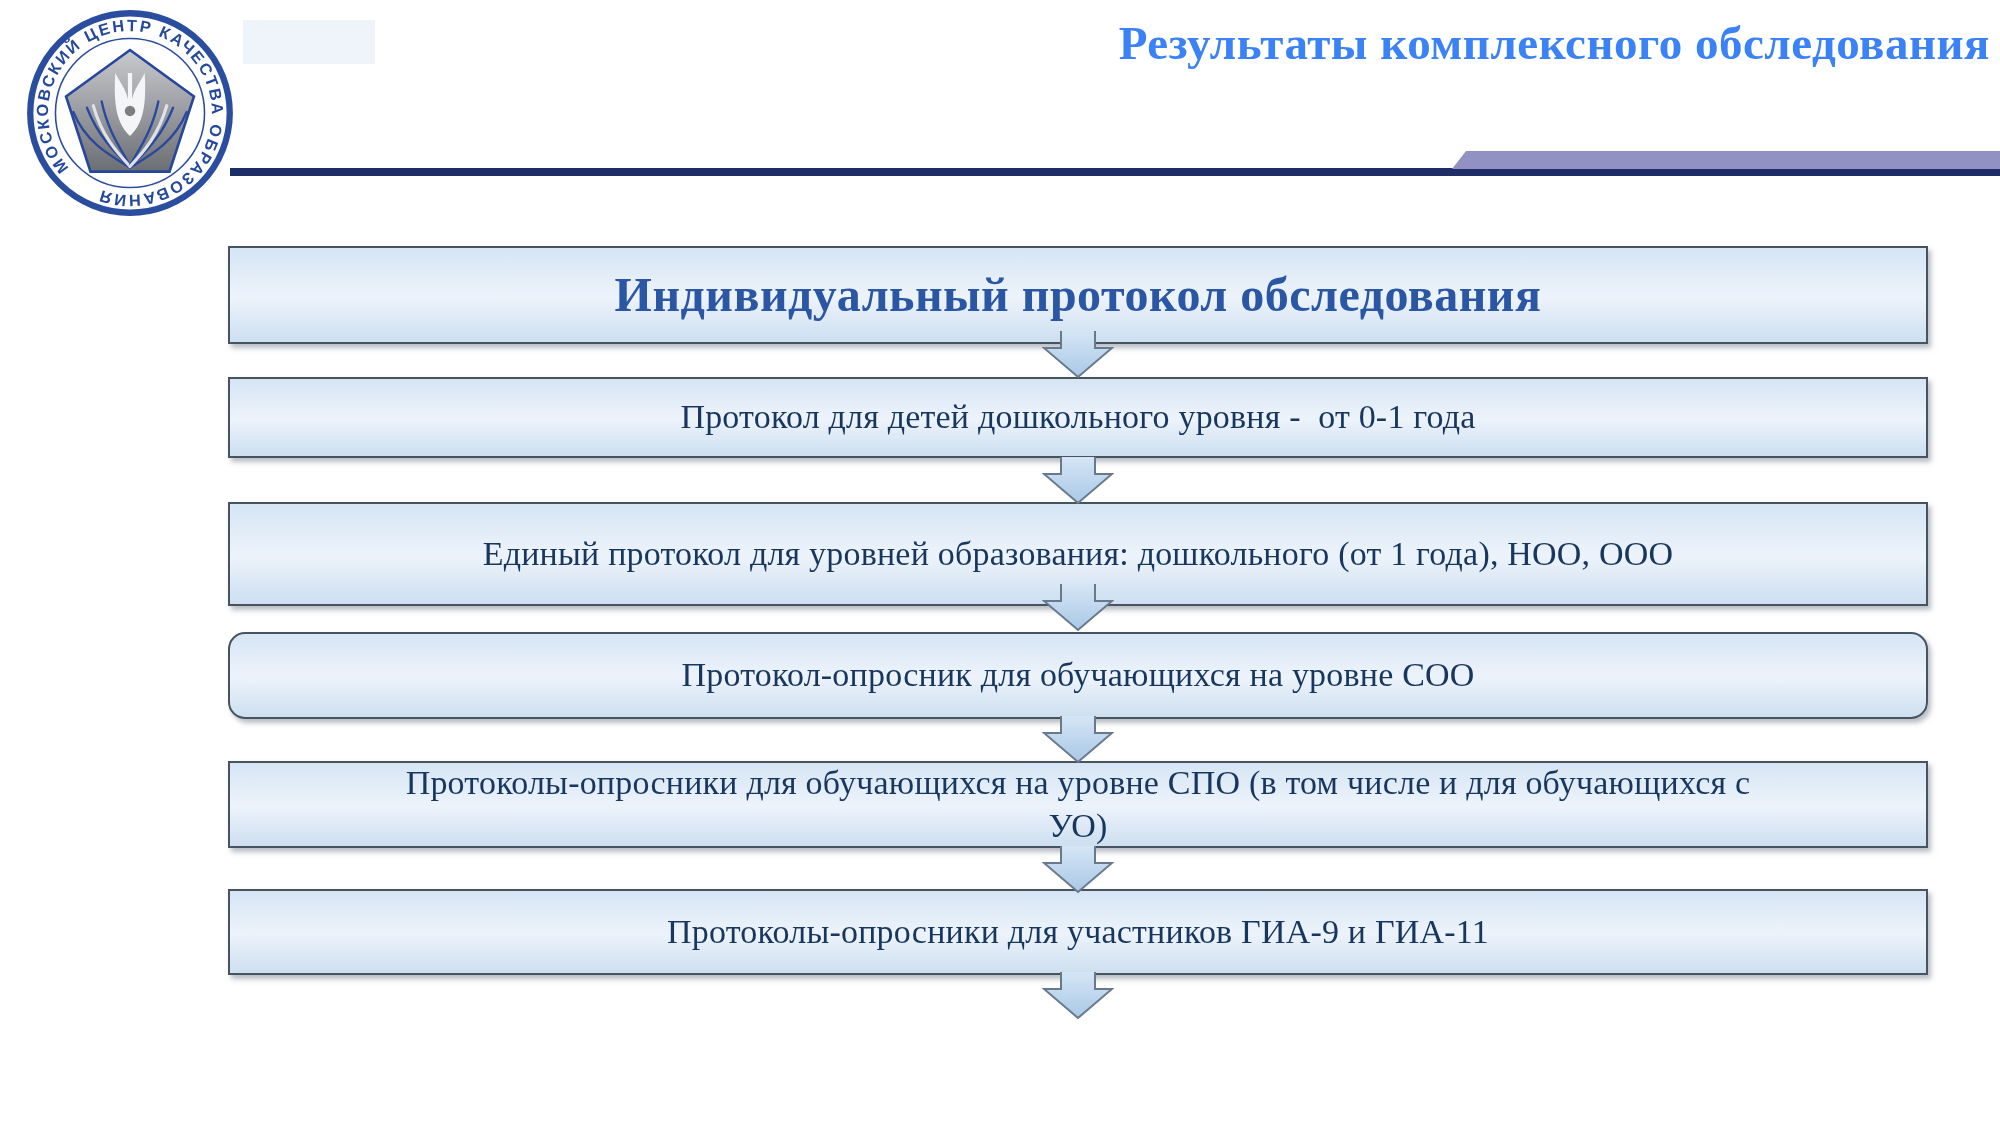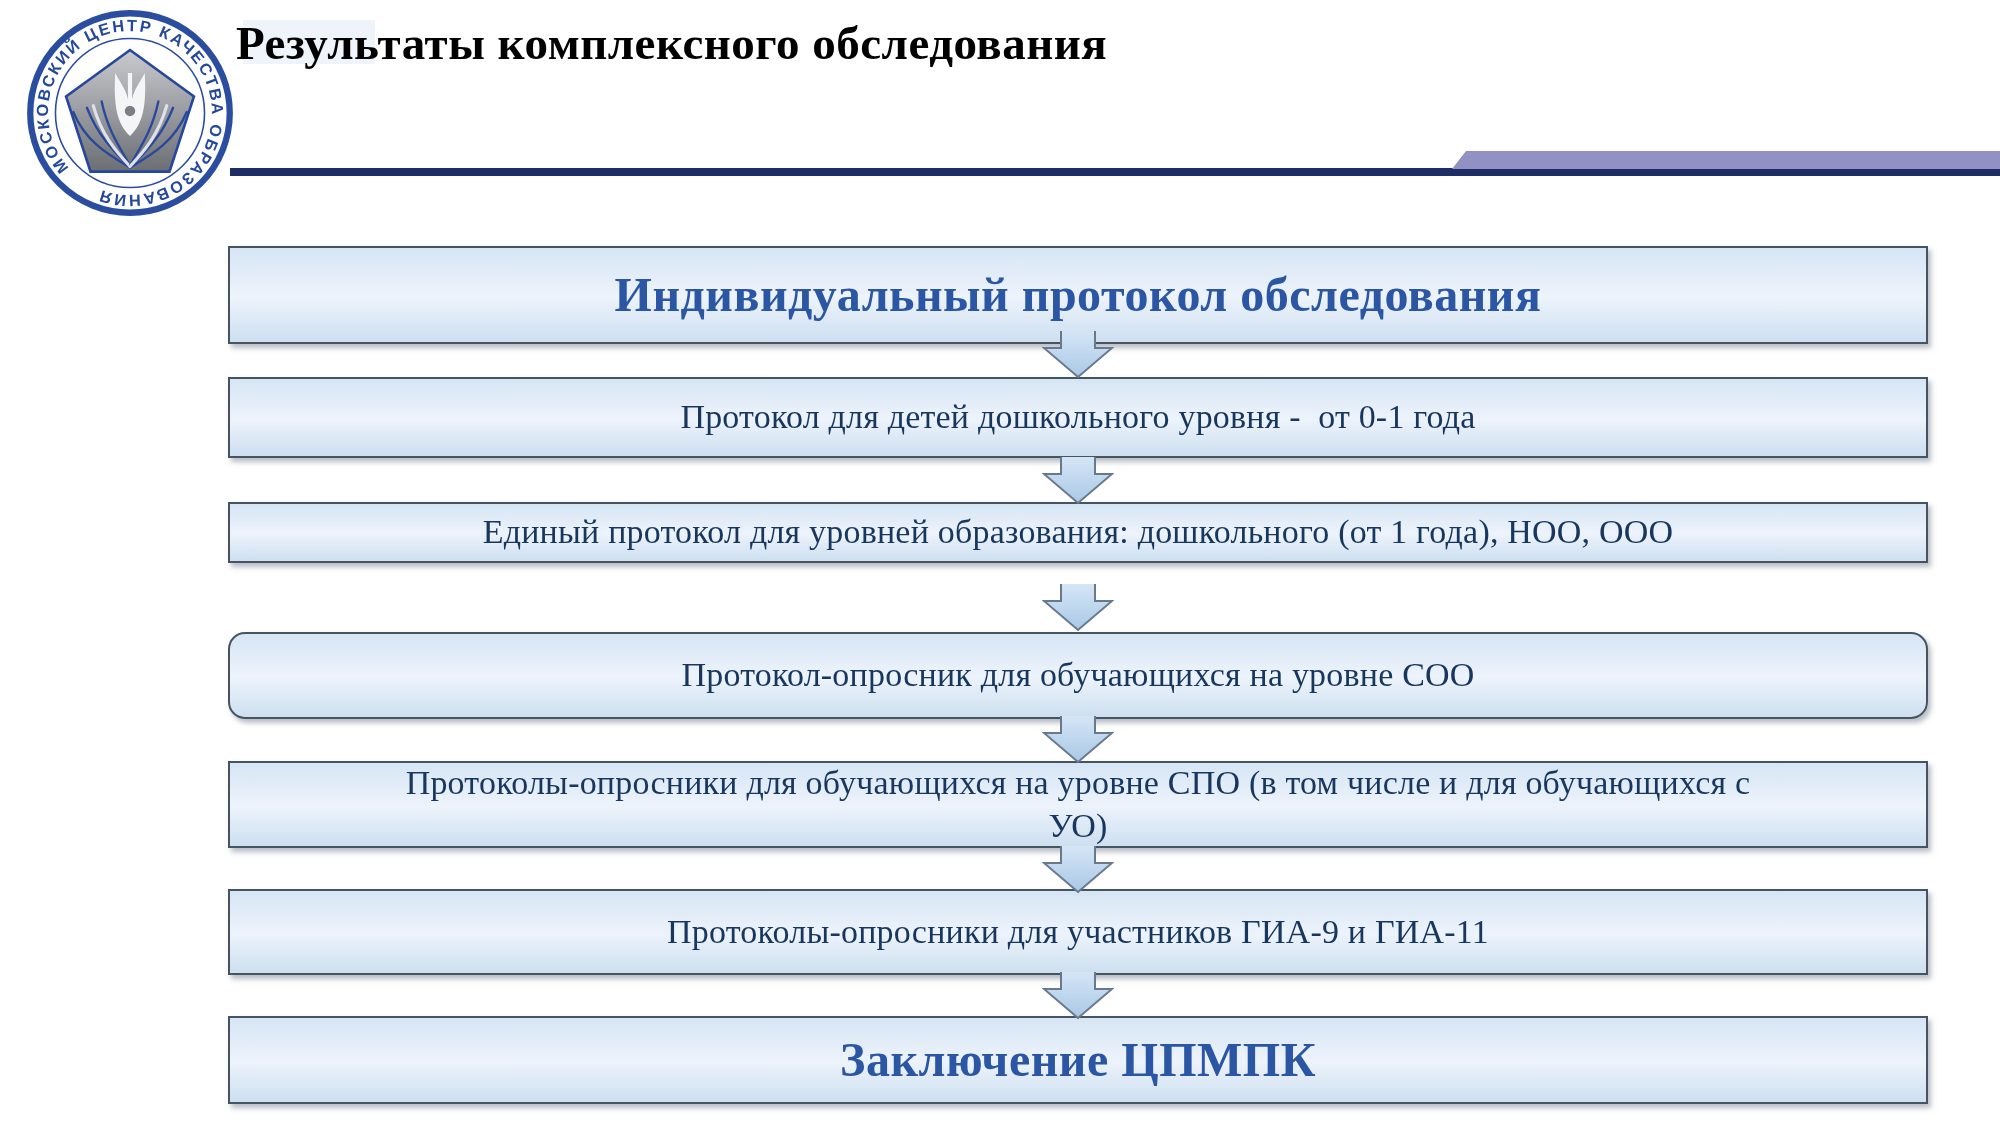--- a/index.html
+++ b/index.html
@@ -8,22 +8,22 @@
     background:#ffffff;
     font-family:"Liberation Serif",serif;
   }
   .slide{position:absolute;inset:0;}
 
   
   .logo{position:absolute;left:25px;top:8px;width:210px;height:210px;}
   .ghost{position:absolute;left:243px;top:20px;width:132px;height:44px;
     background:#e9eff8;opacity:.75;}
   .title{
-    position:absolute;left:236px;right:10px;top:16px;margin:0;
-    text-align:left;font-size:47px;font-weight:bold;color:#000000;
+    position:absolute;left:243px;right:10px;top:16px;margin:0;
+    text-align:right;font-size:47px;font-weight:bold;color:#3b82f6;
     letter-spacing:.5px;
   }
   .rule{position:absolute;left:230px;right:0;top:168px;height:8px;background:#1e2d66;}
   .band{
     position:absolute;left:1452px;right:0;top:151px;height:18px;background:#9191c4;
     clip-path:polygon(14px 0,100% 0,100% 100%,0 100%);
   }
 
   
   .box{
@@ -33,21 +33,21 @@
     box-shadow:3px 4px 5px rgba(115,125,140,.5);
     display:flex;align-items:center;justify-content:center;text-align:center;
   }
   .box .label{
     white-space:pre-wrap;font-size:34px;color:#17375e;line-height:1.25;
     letter-spacing:.2px;padding:0 30px;
   }
   .box.em .label{font-size:48px;font-weight:bold;color:#2a56a4;letter-spacing:.5px;}
   .b1{top:246px;height:98px;}
   .b2{top:377px;height:81px;}
-  .b3{top:502px;height:61px;}
+  .b3{top:502px;height:104px;}
   .b4{top:632px;height:87px;border-radius:17px;}
   .b5{top:761px;height:87px;}
   .b5 .label{max-width:1400px;}
   .b6{top:889px;height:86px;}
   .b7{top:1016px;height:88px;}
 
   
   .arrow{position:absolute;left:1042px;width:72px;height:48px;overflow:hidden;}
   .a1{top:331px;} .a2{top:457px;} .a3{top:584px;}
   .a4{top:716px;} .a5{top:846px;} .a6{top:972px;}
@@ -114,23 +114,20 @@
   </div>
   <div class="box b4">
     <span class="label">Протокол-опросник для обучающихся на уровне СОО</span>
   </div>
   <div class="box b5">
     <span class="label">Протоколы-опросники для обучающихся на уровне СПО (в том числе и для обучающихся с УО)</span>
   </div>
   <div class="box b6">
     <span class="label">Протоколы-опросники для участников ГИА-9 и ГИА-11</span>
   </div>
-  <div class="box em b7">
-    <span class="label">Заключение ЦПМПК</span>
-  </div>
 
   <svg class="arrow a1" viewBox="0 0 72 48">
     <polygon points="19,-4 53,-4 53,17 70,17 36,46 2,17 19,17" fill="url(#arrowGrad)" stroke="#68798c" stroke-width="2"></polygon>
   </svg>
   <svg class="arrow a2" viewBox="0 0 72 48">
     <polygon points="19,-4 53,-4 53,17 70,17 36,46 2,17 19,17" fill="url(#arrowGrad)" stroke="#68798c" stroke-width="2"></polygon>
   </svg>
   <svg class="arrow a3" viewBox="0 0 72 48">
     <polygon points="19,-4 53,-4 53,17 70,17 36,46 2,17 19,17" fill="url(#arrowGrad)" stroke="#68798c" stroke-width="2"></polygon>
   </svg>

